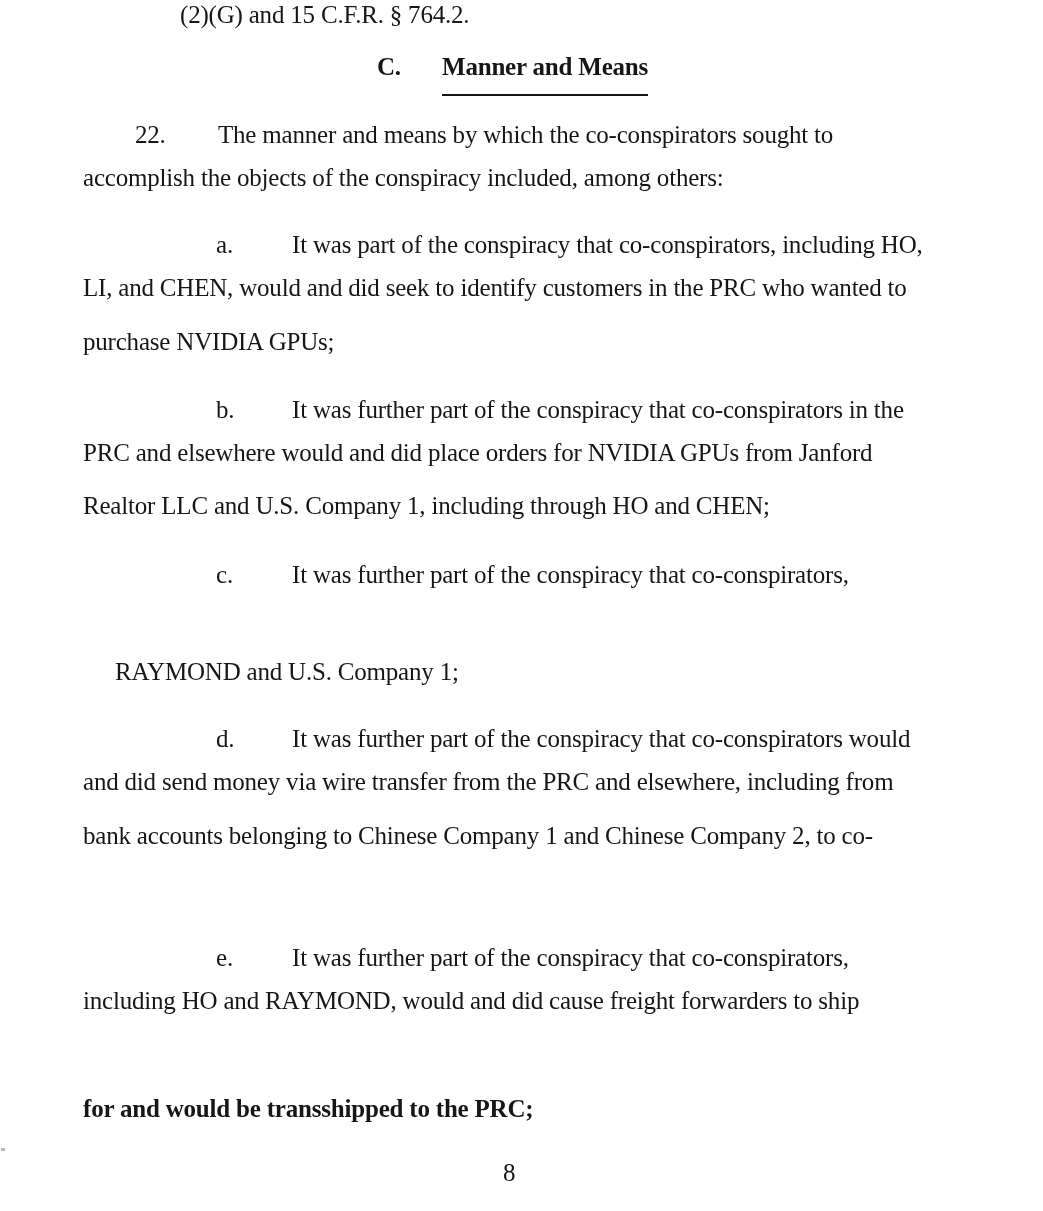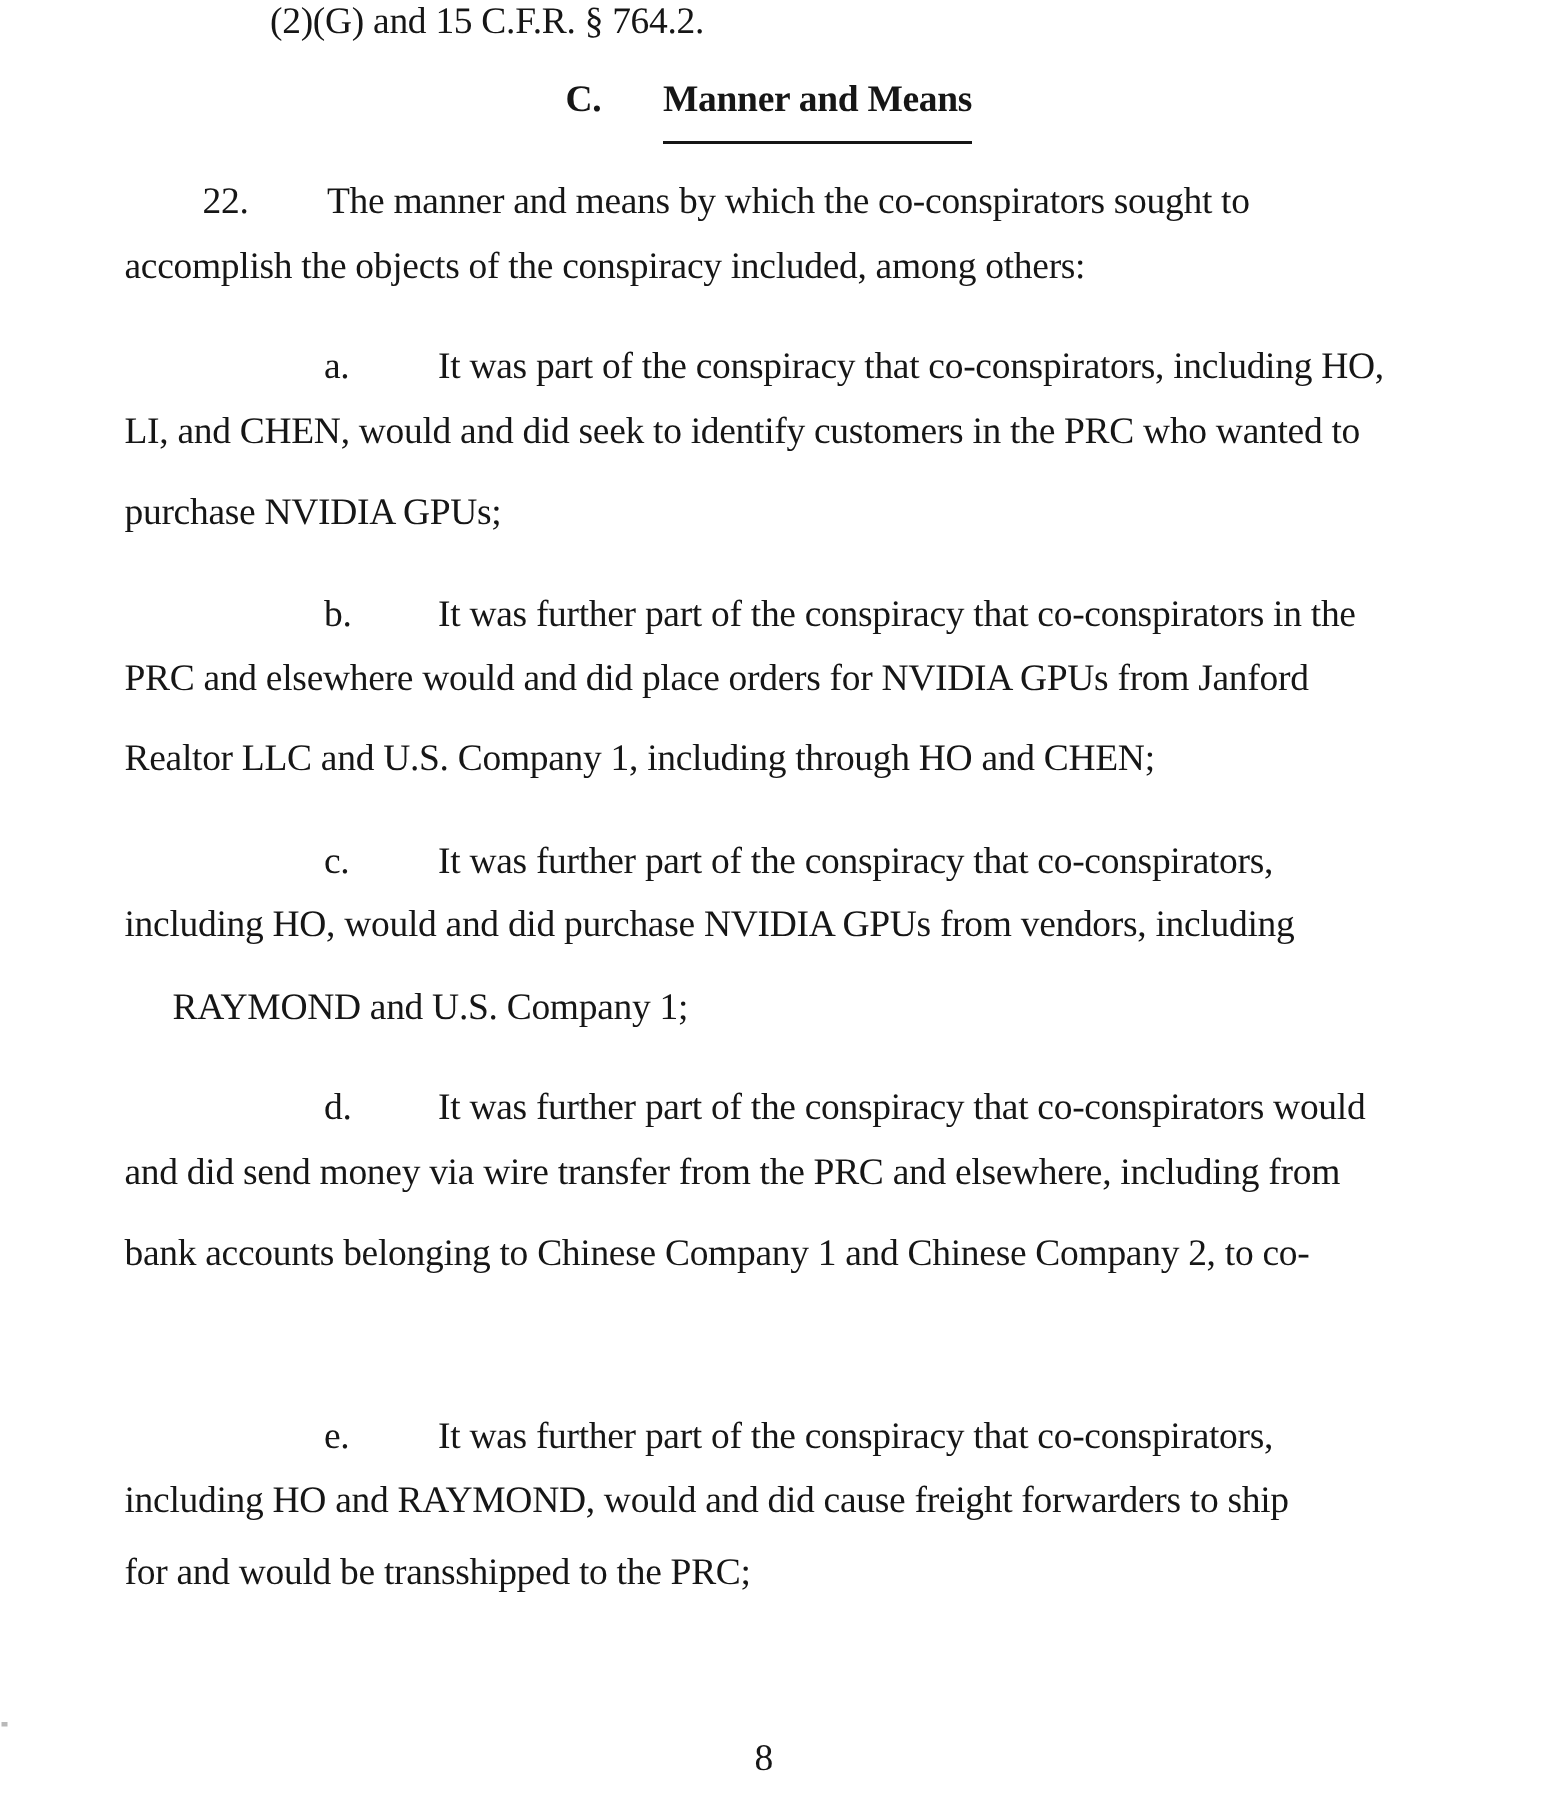--- a/index.html
+++ b/index.html
@@ -69,32 +69,31 @@
 
   <div class="line" style="left:216px; top:383px;">
     <span class="marker sub-letter">b.</span><span>It was further part of the conspiracy that co-conspirators in the</span>
   </div>
   <div class="line" style="left:83px; top:438px;">PRC and elsewhere would and did place orders for NVIDIA GPUs from Janford</div>
   <div class="line" style="left:83px; top:491px;">Realtor LLC and U.S. Company 1, including through HO and CHEN;</div>
 
   <div class="line" style="left:216px; top:548px;">
     <span class="marker sub-letter">c.</span><span>It was further part of the conspiracy that co-conspirators,</span>
   </div>
-  <div class="line" style="left:83px; top:602px;">including HO, would and did purchase NVIDIA GPUs from vendors, including</div>
   <div class="line" style="left:83px; top:657px;margin-left:32px;">RAYMOND and U.S. Company 1;</div>
 
   <div class="line" style="left:216px; top:712px;">
     <span class="marker sub-letter">d.</span><span>It was further part of the conspiracy that co-conspirators would</span>
   </div>
   <div class="line" style="left:83px; top:767px;">and did send money via wire transfer from the PRC and elsewhere, including from</div>
   <div class="line" style="left:83px; top:821px;">bank accounts belonging to Chinese Company 1 and Chinese Company 2, to co-</div>
 
   <div class="line" style="left:216px; top:931px;">
     <span class="marker sub-letter">e.</span><span>It was further part of the conspiracy that co-conspirators,</span>
   </div>
   <div class="line" style="left:83px; top:986px;">including HO and RAYMOND, would and did cause freight forwarders to ship</div>
-  <div class="line" style="left:83px; top:1034px;">for and would be transshipped to the PRC;</div>
+  <div class="line" style="left:83px; top:1094px;font-weight:bold;">for and would be transshipped to the PRC;</div>
 
   <div class="scan-artifact"></div>
 
   <div class="line page-num" style="left:503px; top:1158px;">8</div>
 
 </div>
 
 </body></html>

